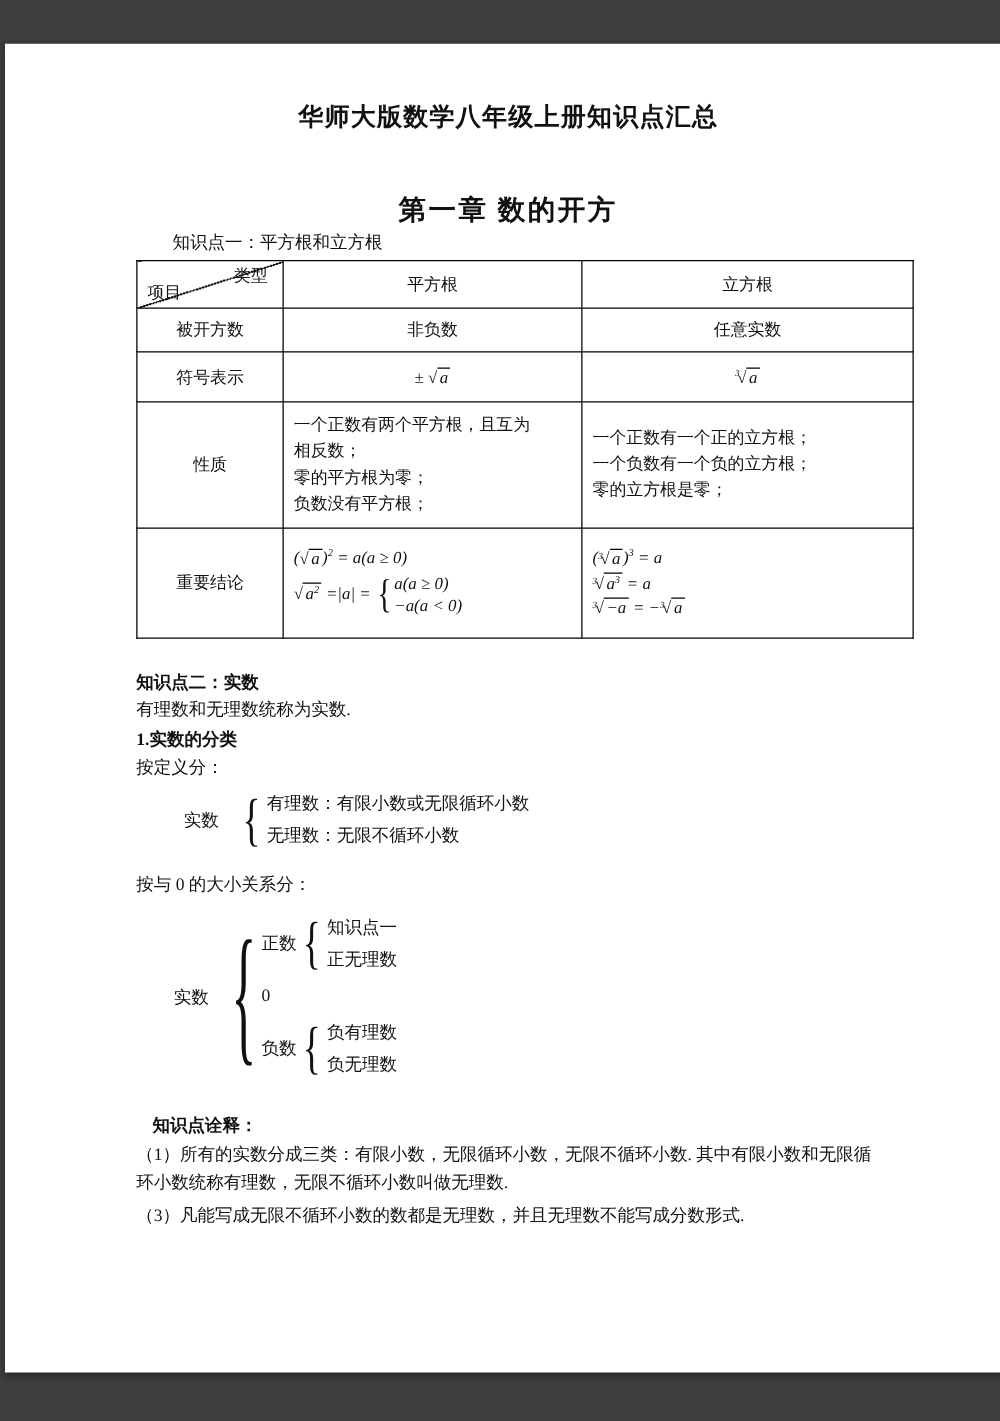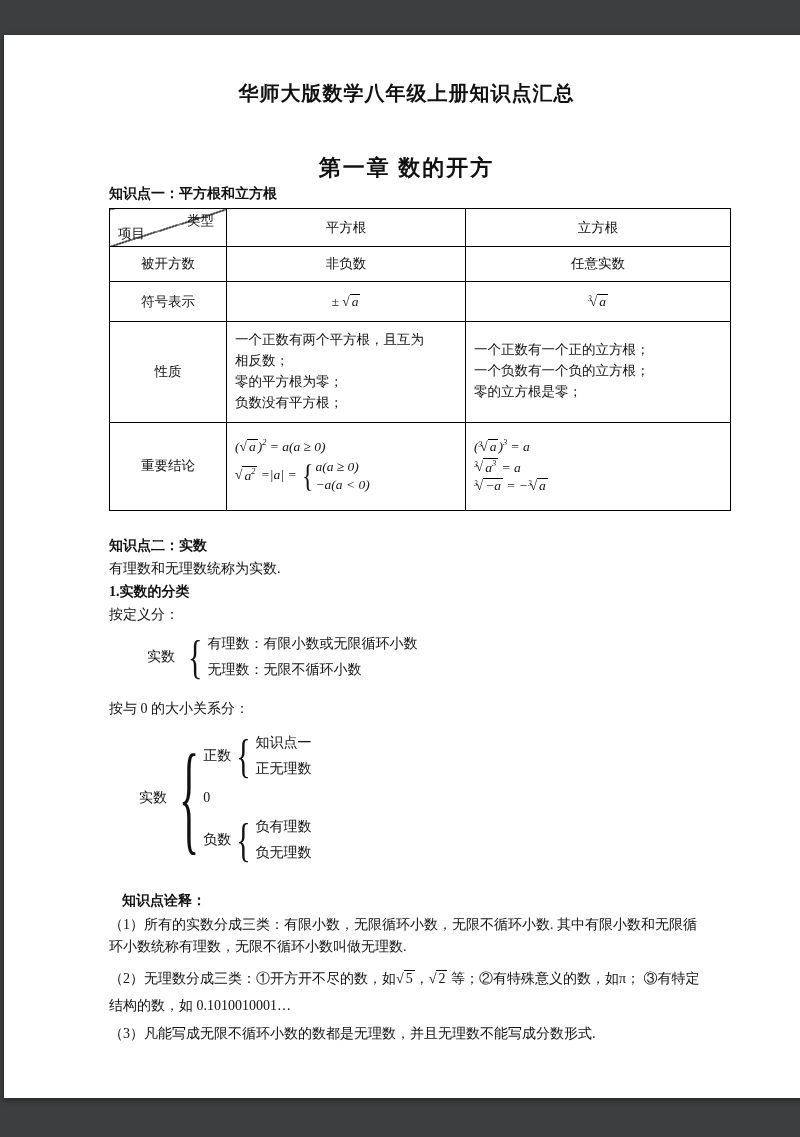--- a/index.html
+++ b/index.html
@@ -27,21 +27,21 @@
   .chapter-title {
     margin-top:46px; text-align:center;
     font-size:22px; font-weight:bold; letter-spacing:2px;
   }
   .key-label {
     margin-top:26px;
     color:#e60000; font-weight:bold; font-size:14px;
     text-decoration:underline;
     display:inline-block;
   }
-  .kp-heading { font-size:14px; font-weight:bold; margin-top:2px; }
+  .kp-heading { font-size:14px; font-weight:normal; margin-top:2px;margin-left:29px; }
 
   table.kp-table {
     border-collapse:collapse; margin-top:5px;
     width:595px; table-layout:fixed;
     font-size:13.5px;
   }
   table.kp-table td {
     border:1px solid #000;
     padding:8px 8px;
     vertical-align:middle;
@@ -84,21 +84,21 @@
     transform:scaleY(1.35); line-height:1; margin:0 2px;
     font-style:normal;
   }
   .case-stack { display:inline-flex; flex-direction:column; line-height:1.35; }
 
   .kp2-heading { margin-top:26px; font-size:14px; font-weight:bold; }
   .para { font-size:14px; line-height:1.5; margin-top:3px; }
   .sub-heading { font-size:14px; font-weight:bold; margin-top:4px; }
 
   .tree { display:flex; align-items:center; margin-left:38px; margin-top:6px; font-size:14px; }
-  .tree-root { margin-right:8px; }
+  .tree-root { margin-right:14px; }
   .brace2 {
     font-size:30px; display:inline-block;
     transform:scaleY(1.55); line-height:1; margin:0 5px;
   }
   .brace-outer {
     font-size:42px; display:inline-block;
     transform:scaleY(2.9); line-height:1; margin:0 4px;
   }
   .tree-items { display:flex; flex-direction:column; justify-content:center; }
   .tree-items > div { line-height:1.9; }
@@ -229,18 +229,17 @@
           <div class="tree-items">
             <div>负有理数</div>
             <div>负无理数</div>
           </div>
         </div>
       </div>
     </div>
 
     <div class="notes-title">知识点诠释：</div>
     <div class="note">（1）所有的实数分成三类：有限小数，无限循环小数，无限不循环小数. 其中有限小数和无限循环小数统称有理数，无限不循环小数叫做无理数.</div>
-    <div class="note spaced">（2）无理数分成三类：①开方开不尽的数，如<span class="rt">√<span class="vc">5</span></span>，<span class="rt">√<span class="vc">2</span></span> 等；②有特殊意义的数，如π； ③有特定结构的数，如 0.1010010001…</div>
     <div class="note">（3）凡能写成无限不循环小数的数都是无理数，并且无理数不能写成分数形式.</div>
 
   </div>
 
 </div>
 
 </body></html>

